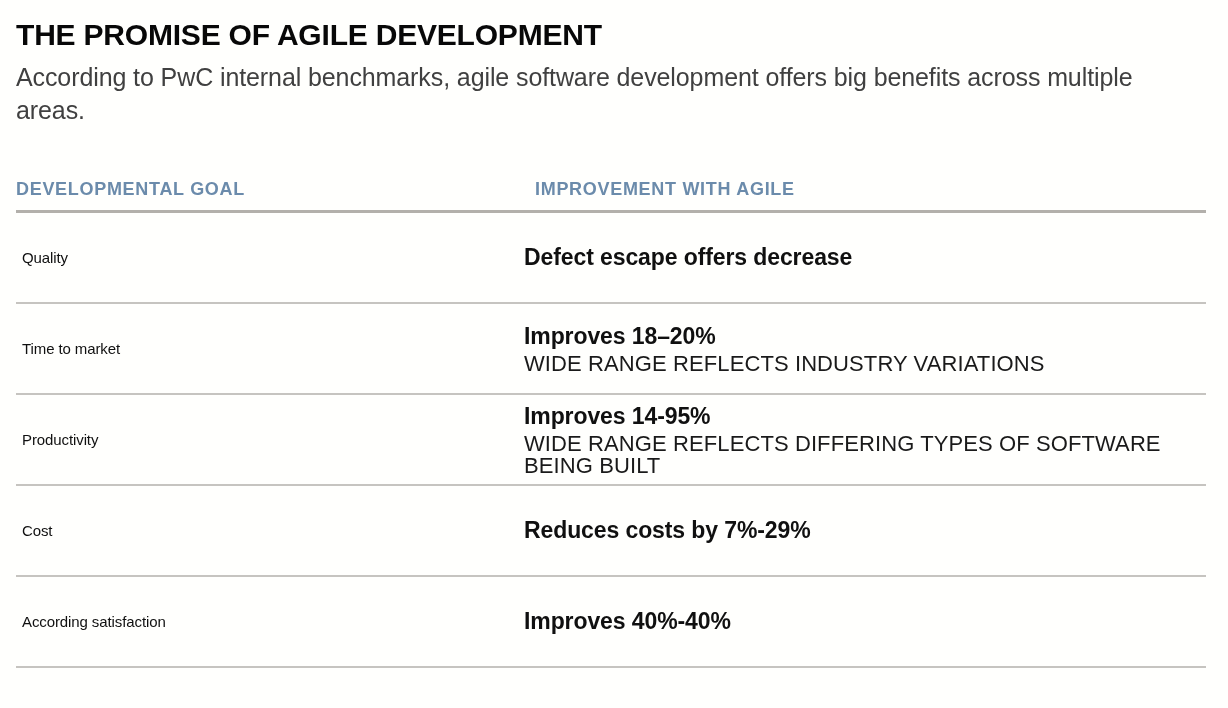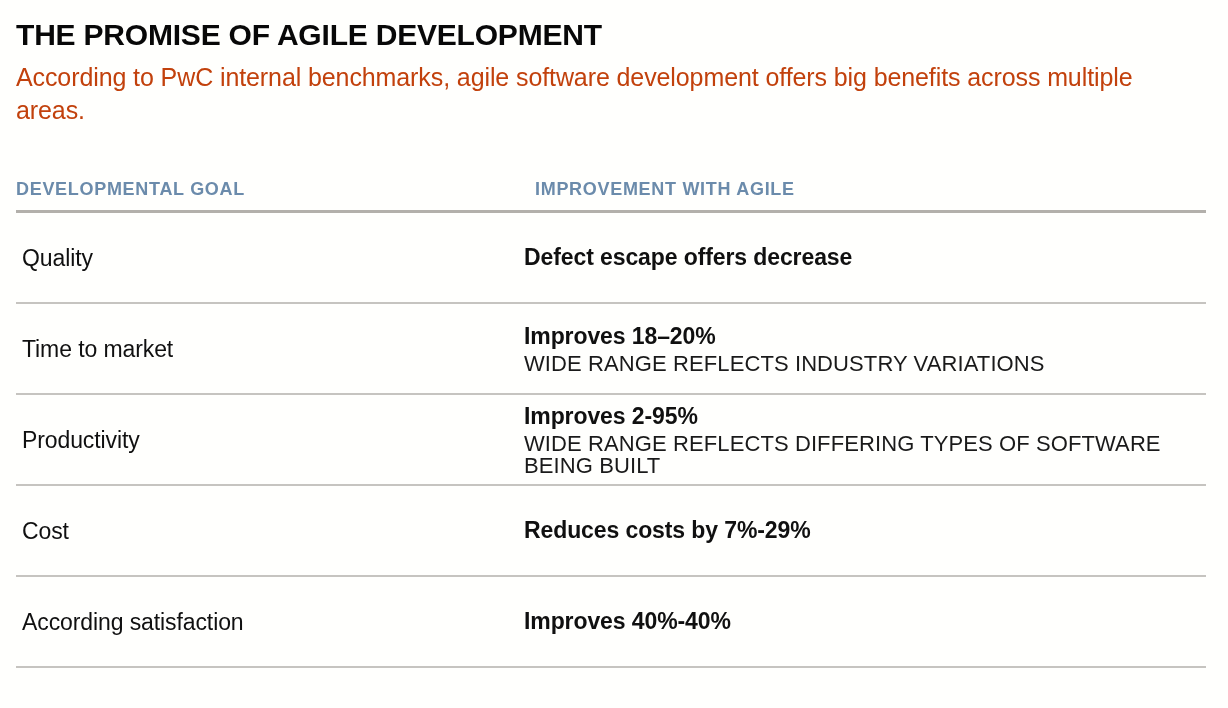--- a/index.html
+++ b/index.html
@@ -36,21 +36,21 @@
     text-transform: uppercase;
     font-stretch: condensed;
   }
 
   .subtitle {
     margin: 0;
     padding-top: 9px;
     font-size: 25px;
     line-height: 33px;
     font-weight: 400;
-    color: #c2410c;
+    color: #404040;
     max-width: 1150px;
     letter-spacing: -0.1px;
   }
 
   
   .table {
     margin-top: 42px;
     width: 1190px;
   }
 
@@ -89,21 +89,21 @@
     align-items: center;
     min-height: 89px;
     box-sizing: border-box;
   }
 
   .cell-goal {
     width: 508px;
     flex: 0 0 508px;
     padding-left: 6px;
     box-sizing: border-box;
-    font-size: 23px;
+    font-size: 15px;
     line-height: 28px;
     font-weight: 400;
     color: #101010;
     letter-spacing: -0.1px;
   }
 
   .cell-improv {
     flex: 1 1 auto;
     box-sizing: border-box;
   }
@@ -157,21 +157,21 @@
       <div class="cell-improv">
         <div class="value">Improves 18–20%</div>
         <div class="caption">WIDE RANGE REFLECTS INDUSTRY VARIATIONS</div>
       </div>
     </div>
     <div class="rule"></div>
 
     <div class="row">
       <div class="cell-goal">Productivity</div>
       <div class="cell-improv">
-        <div class="value">Improves 2-95%</div>
+        <div class="value">Improves 14-95%</div>
         <div class="caption">WIDE RANGE REFLECTS DIFFERING TYPES OF SOFTWARE BEING BUILT</div>
       </div>
     </div>
     <div class="rule"></div>
 
     <div class="row">
       <div class="cell-goal">Cost</div>
       <div class="cell-improv">
         <div class="value">Reduces costs by 7%-29%</div>
       </div>

